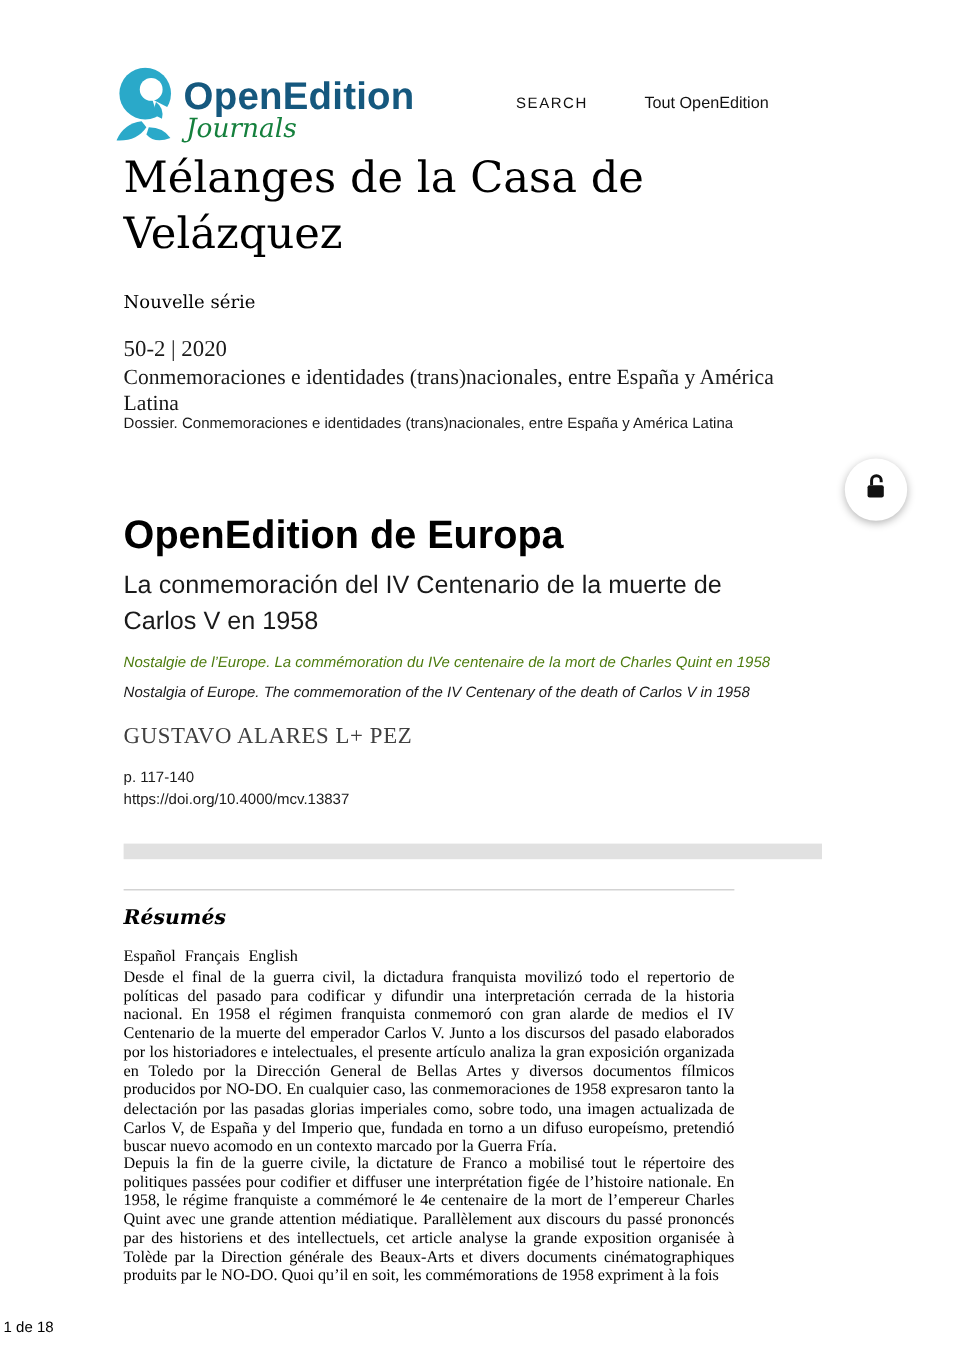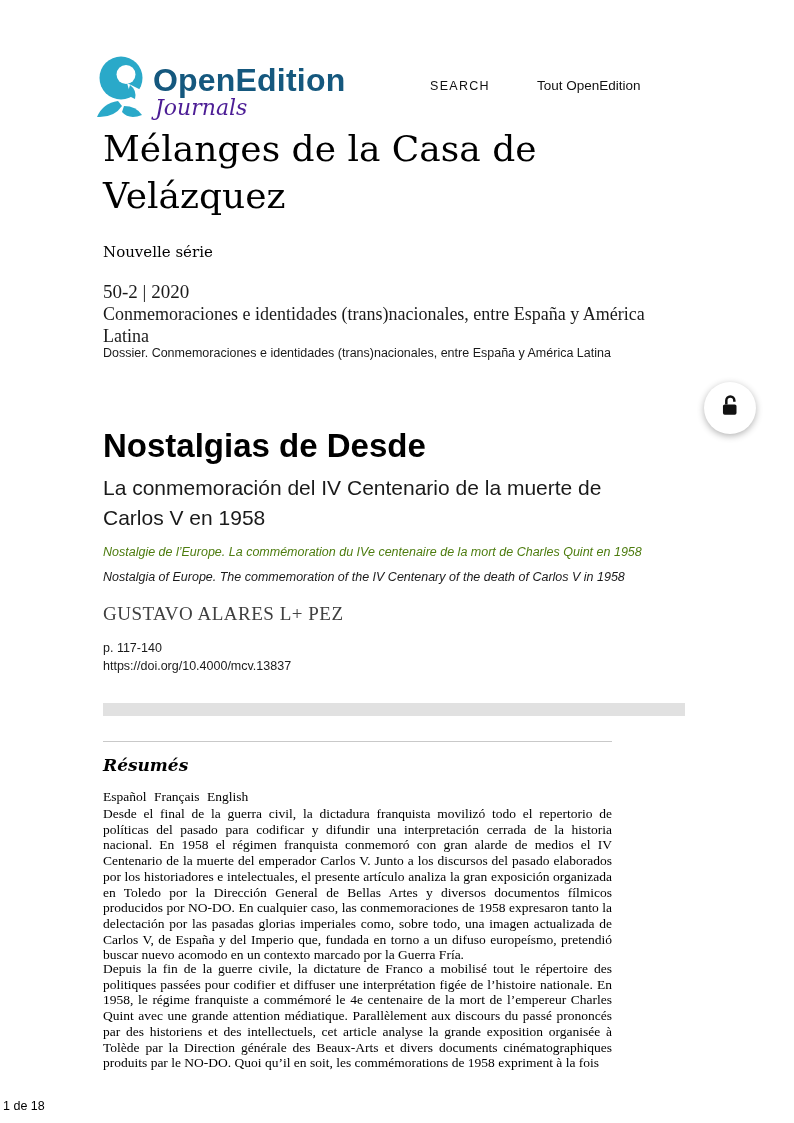--- a/index.html
+++ b/index.html
@@ -18,21 +18,21 @@
   
   .logo-wrap { left: 97px; top: 56px; display: flex; align-items: flex-start; cursor: pointer; }
   .logo-text { margin-left: 6px; line-height: 1; }
   .logo-title {
     font-family: "Liberation Sans", sans-serif;
     font-weight: 700; font-size: 32px; color: #15587E; letter-spacing: 0.2px;
     padding-top: 8px;
   }
   .logo-sub {
     font-family: "DejaVu Serif", serif; font-style: italic;
-    font-size: 22px; color: #4c1d95; margin-top: 1px; margin-left: 2px;
+    font-size: 22px; color: #15803d; margin-top: 1px; margin-left: 2px;
   }
   .search-label {
     left: 430px; top: 79px; font-size: 12.5px; letter-spacing: 1.3px; color: #111;
     cursor: pointer;
   }
   .scope-label { left: 537px; top: 78px; font-size: 13.5px; color: #111; cursor: pointer; text-align: center; }
 
   
   .journal-title {
     left: 103px; top: 126px; width: 480px;
@@ -128,21 +128,21 @@
 
   <div class="abs lock-badge">
     <span>
       <svg width="26" height="26" viewBox="0 0 24 24">
         <rect x="5.5" y="10.5" width="12.5" height="9.5" rx="1.6" fill="#111"></rect>
         <path d="M8.6 10.5 V6.9 a3.7 3.7 0 0 1 7.4 0 V8.1" fill="none" stroke="#111" stroke-width="2.3"></path>
       </svg>
     </span>
   </div>
 
-  <h2 class="abs article-title">Nostalgias de Desde</h2>
+  <h2 class="abs article-title">OpenEdition de Europa</h2>
   <div class="abs article-subtitle">La conmemoración del IV Centenario de la muerte de Carlos V en 1958</div>
   <div class="abs trans-fr">Nostalgie de l’Europe. La commémoration du IVe centenaire de la mort de Charles Quint en 1958</div>
   <div class="abs trans-en">Nostalgia of Europe. The commemoration of the IV Centenary of the death of Carlos V in 1958</div>
   <div class="abs author">GUSTAVO ALARES L+ PEZ</div>
   <div class="abs pages">p. 117-140</div>
   <div class="abs doi">https://doi.org/10.4000/mcv.13837</div>
 
   <div class="abs gray-bar"></div>
   <div class="abs divider"></div>
 

